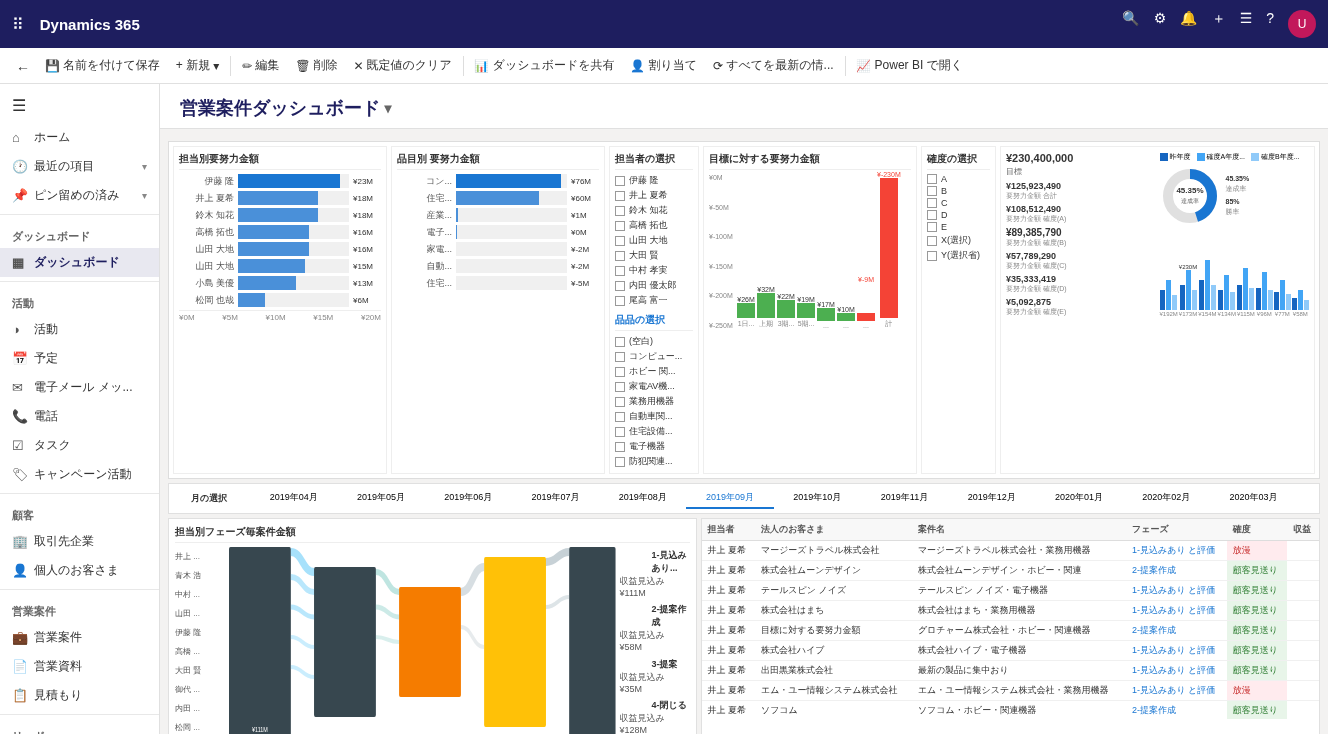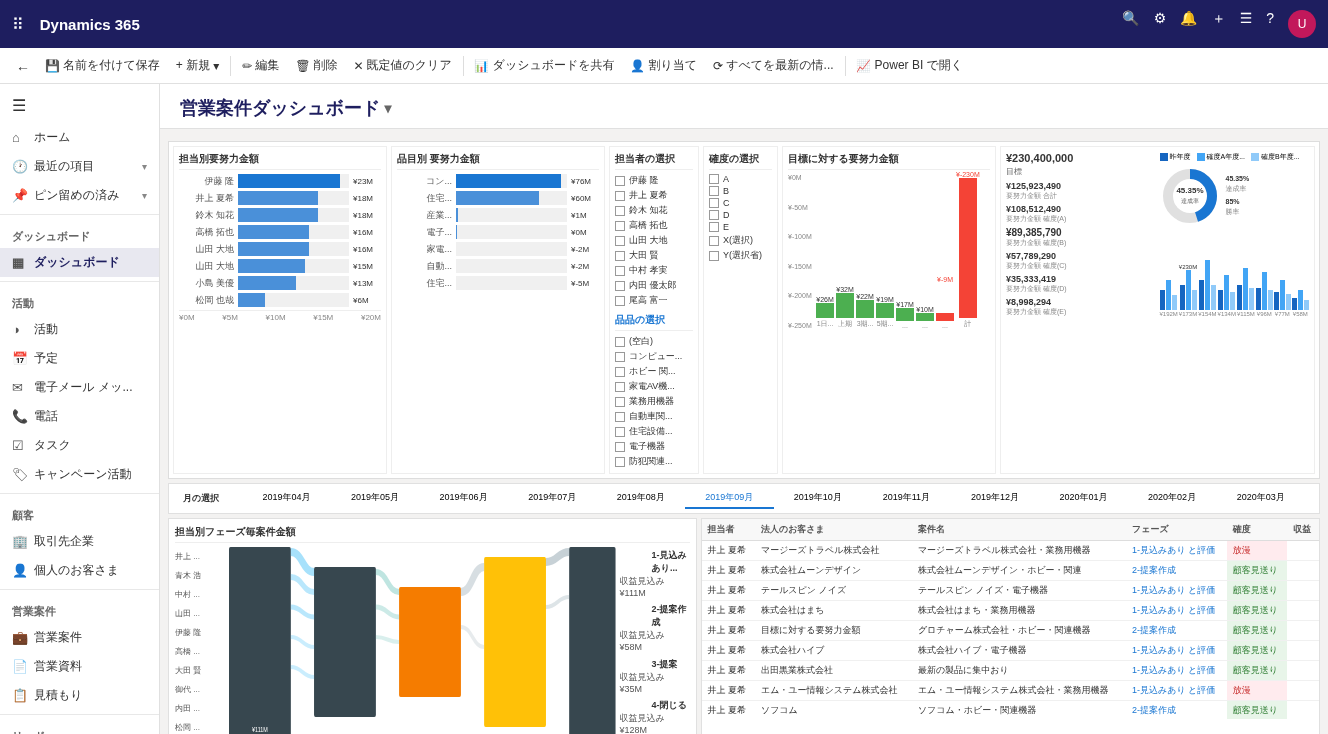--- a/index.html
+++ b/index.html
@@ -76,21 +76,21 @@
     .hbar-fill { height: 100%; background: #4a90d9; }
     .hbar-fill.highlight { background: #1976d2; }
     .hbar-value { font-size: 8px; color: #333; width: 28px; }
 
     
     .checkbox-list { display: flex; flex-direction: column; gap: 2px; }
     .checkbox-item { display: flex; align-items: center; gap: 4px; font-size: 9px; color: #333; }
     .cb-box { width: 10px; height: 10px; border: 1px solid #999; background: white; flex-shrink: 0; }
 
     
-    .month-selector { background: white; border: 1px solid #e0e0e0; padding: 4px 14px; margin-bottom: 4px; display: flex; align-items: center; gap: 17px; overflow: hidden; }
+    .month-selector { background: white; border: 1px solid #e0e0e0; padding: 4px 22px; margin-bottom: 4px; display: flex; align-items: center; gap: 17px; overflow: hidden; }
     .month-label { font-size: 9px; color: #333; font-weight: 600; margin-right: 6px; white-space: nowrap; }
     .month-items { display: flex; gap: 0; flex: 1; }
     .month-item { flex: 1; text-align: center; font-size: 9px; padding: 3px 2px; cursor: pointer; border-bottom: 2px solid transparent; }
     .month-item.active { border-bottom-color: #1976d2; color: #1976d2; }
 
     
     .bottom-section { display: flex; gap: 4px; }
     .funnel-chart-panel { flex: 1; background: white; border: 1px solid #e0e0e0; padding: 6px; min-height: 220px; }
     .table-panel { flex: 1.2; background: white; border: 1px solid #e0e0e0; overflow: hidden; }
 
@@ -473,54 +473,20 @@
                 <div class="cb-box"></div>
                 <span>電子機器</span>
               </div>
               <div class="checkbox-item">
                 <div class="cb-box"></div>
                 <span>防犯関連...</span>
               </div>
             </div>
         </div>
 
-        <div class="small-chart" style="max-width:75px;">
-          <div class="chart-title">確度の選択</div>
-          <div class="checkbox-list" id="confList">
-              <div class="checkbox-item">
-                <div class="cb-box"></div>
-                <span>A</span>
-              </div>
-              <div class="checkbox-item">
-                <div class="cb-box"></div>
-                <span>B</span>
-              </div>
-              <div class="checkbox-item">
-                <div class="cb-box"></div>
-                <span>C</span>
-              </div>
-              <div class="checkbox-item">
-                <div class="cb-box"></div>
-                <span>D</span>
-              </div>
-              <div class="checkbox-item">
-                <div class="cb-box"></div>
-                <span>E</span>
-              </div>
-              <div class="checkbox-item">
-                <div class="cb-box"></div>
-                <span>X(選択)</span>
-              </div>
-              <div class="checkbox-item">
-                <div class="cb-box"></div>
-                <span>Y(選択省)</span>
-              </div>
-            </div>
-        </div>
-
         <div class="small-chart" style="min-width:130px;">
           <div class="chart-title">目標に対する要努力金額</div>
           <div style="position:relative;height:155px;display:flex;align-items:flex-end;gap:2px;">
 
             <div style="position:absolute;left:0;top:0;height:100%;display:flex;flex-direction:column;justify-content:space-between;font-size:7px;color:#888;width:25px;">
               <span>¥0M</span>
               <span>¥-50M</span>
               <span>¥-100M</span>
               <span>¥-150M</span>
               <span>¥-200M</span>
@@ -565,39 +531,73 @@
                 <span style="font-size:7px;color:#888;margin-top:1px;">...</span>
               </div>
               <div style="display:flex;flex-direction:column;align-items:center;">
                 <span style="font-size:7px;color:#f44336;">¥-230M</span>
                 <div style="height:0;"></div>
                 <div style="width:18px;height:140px;background:#f44336;"></div>
                 <span style="font-size:7px;color:#888;margin-top:1px;">計</span>
               </div>
             </div>
           </div>
+        </div>
+
+        <div class="small-chart" style="max-width:75px;">
+          <div class="chart-title">確度の選択</div>
+          <div class="checkbox-list" id="confList">
+              <div class="checkbox-item">
+                <div class="cb-box"></div>
+                <span>A</span>
+              </div>
+              <div class="checkbox-item">
+                <div class="cb-box"></div>
+                <span>B</span>
+              </div>
+              <div class="checkbox-item">
+                <div class="cb-box"></div>
+                <span>C</span>
+              </div>
+              <div class="checkbox-item">
+                <div class="cb-box"></div>
+                <span>D</span>
+              </div>
+              <div class="checkbox-item">
+                <div class="cb-box"></div>
+                <span>E</span>
+              </div>
+              <div class="checkbox-item">
+                <div class="cb-box"></div>
+                <span>X(選択)</span>
+              </div>
+              <div class="checkbox-item">
+                <div class="cb-box"></div>
+                <span>Y(選択省)</span>
+              </div>
+            </div>
         </div>
 
         <div class="small-chart" style="min-width:200px;flex:1.5;">
           <div style="display:flex;gap:4px;">
 
             <div style="flex:1;font-size:8px;">
               <div style="font-size:11px;font-weight:700;color:#333;margin-bottom:2px;">¥230,400,000</div>
               <div style="font-size:8px;color:#666;margin-bottom:4px;">目標</div>
               <div style="font-size:9px;font-weight:600;color:#333;">¥125,923,490</div>
               <div style="font-size:7px;color:#888;margin-bottom:3px;">要努力金額 合計</div>
               <div style="font-size:9px;font-weight:600;color:#333;">¥108,512,490</div>
               <div style="font-size:7px;color:#888;margin-bottom:3px;">要努力金額 確度(A)</div>
               <div style="font-size:10px;font-weight:600;color:#333;">¥89,385,790</div>
               <div style="font-size:7px;color:#888;margin-bottom:3px;">要努力金額 確度(B)</div>
               <div style="font-size:9px;font-weight:600;color:#333;">¥57,789,290</div>
               <div style="font-size:7px;color:#888;margin-bottom:3px;">要努力金額 確度(C)</div>
               <div style="font-size:9px;font-weight:600;color:#333;">¥35,333,419</div>
               <div style="font-size:7px;color:#888;margin-bottom:3px;">要努力金額 確度(D)</div>
-              <div style="font-size:9px;font-weight:600;color:#333;">¥8,998,294</div>
+              <div style="font-size:9px;font-weight:600;color:#333;">¥5,092,875</div>
               <div style="font-size:7px;color:#888;">要努力金額 確度(E)</div>
             </div>
 
             <div style="flex:1;display:flex;flex-direction:column;gap:4px;">
 
               <div style="display:flex;gap:6px;font-size:7px;flex-wrap:wrap;">
                 <span style="display:flex;align-items:center;gap:2px;"><span style="width:8px;height:8px;background:#1565c0;display:inline-block;"></span>昨年度</span>
                 <span style="display:flex;align-items:center;gap:2px;"><span style="width:8px;height:8px;background:#42a5f5;display:inline-block;"></span>確度A年度...</span>
                 <span style="display:flex;align-items:center;gap:2px;"><span style="width:8px;height:8px;background:#90caf9;display:inline-block;"></span>確度B年度...</span>
               </div>

